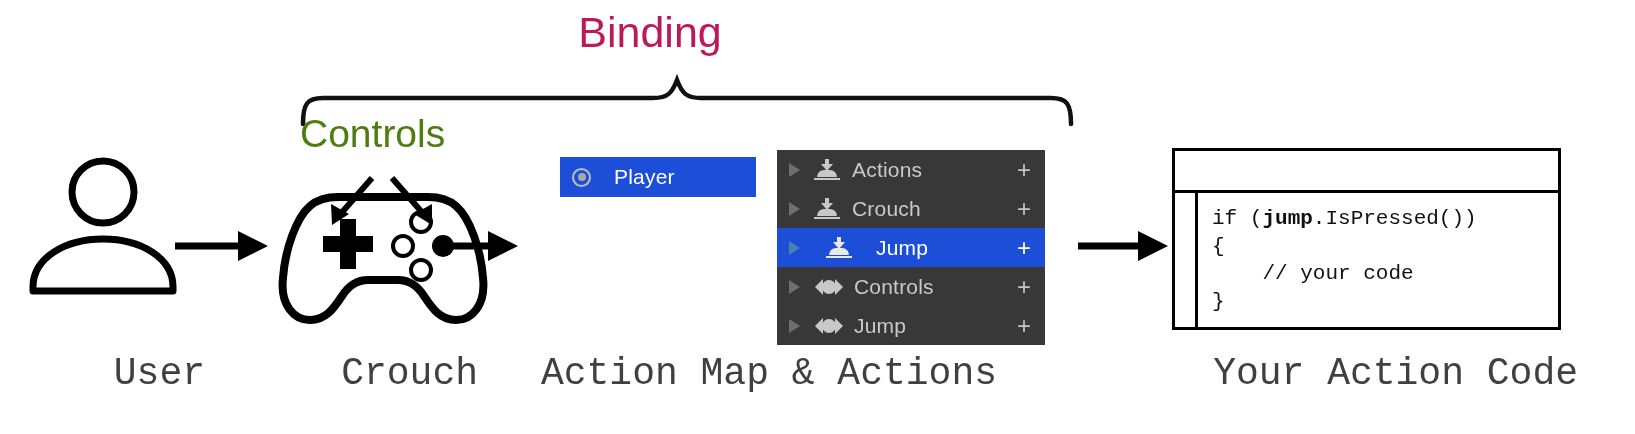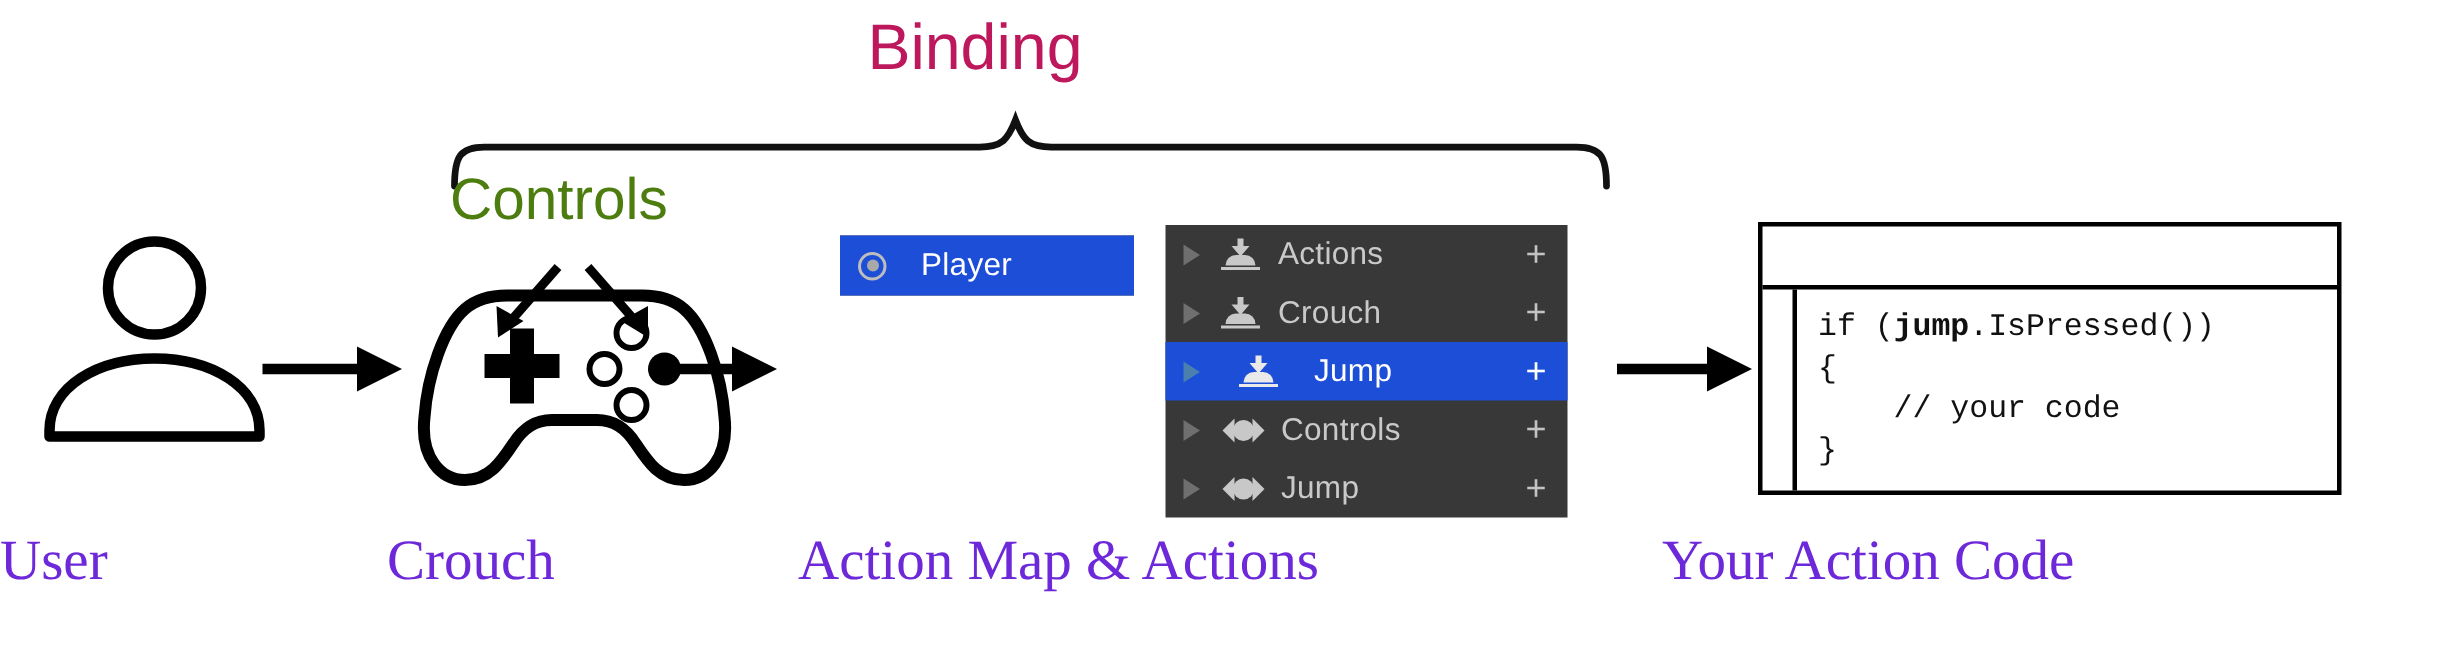--- a/index.html
+++ b/index.html
@@ -33,25 +33,25 @@
   #controls-label {
     left: 300px; top: 112px;
     font-size: 39px;
     color: #4d7c0f;
     font-family: "Liberation Sans", sans-serif;
   }
 
   
   .caption {
     font-size: 38px;
-    color: #6d28d9;
-    font-family: Liberation Serif, serif;
+    color: #404040;
+    font-family: Liberation Mono, monospace;
     white-space: nowrap;
     top: 352px;
-    text-align: left;
+    text-align: right;
   }
   #cap-user   { left: 0px;    width: 205px; }
   #cap-device { left: 258px;  width: 220px; }
   #cap-map    { left: 532px;  width: 465px; }
   #cap-code   { left: 1108px; width: 470px; }
 
   
   .panel {
     background: #383838;
     color: #c8c8c8;

